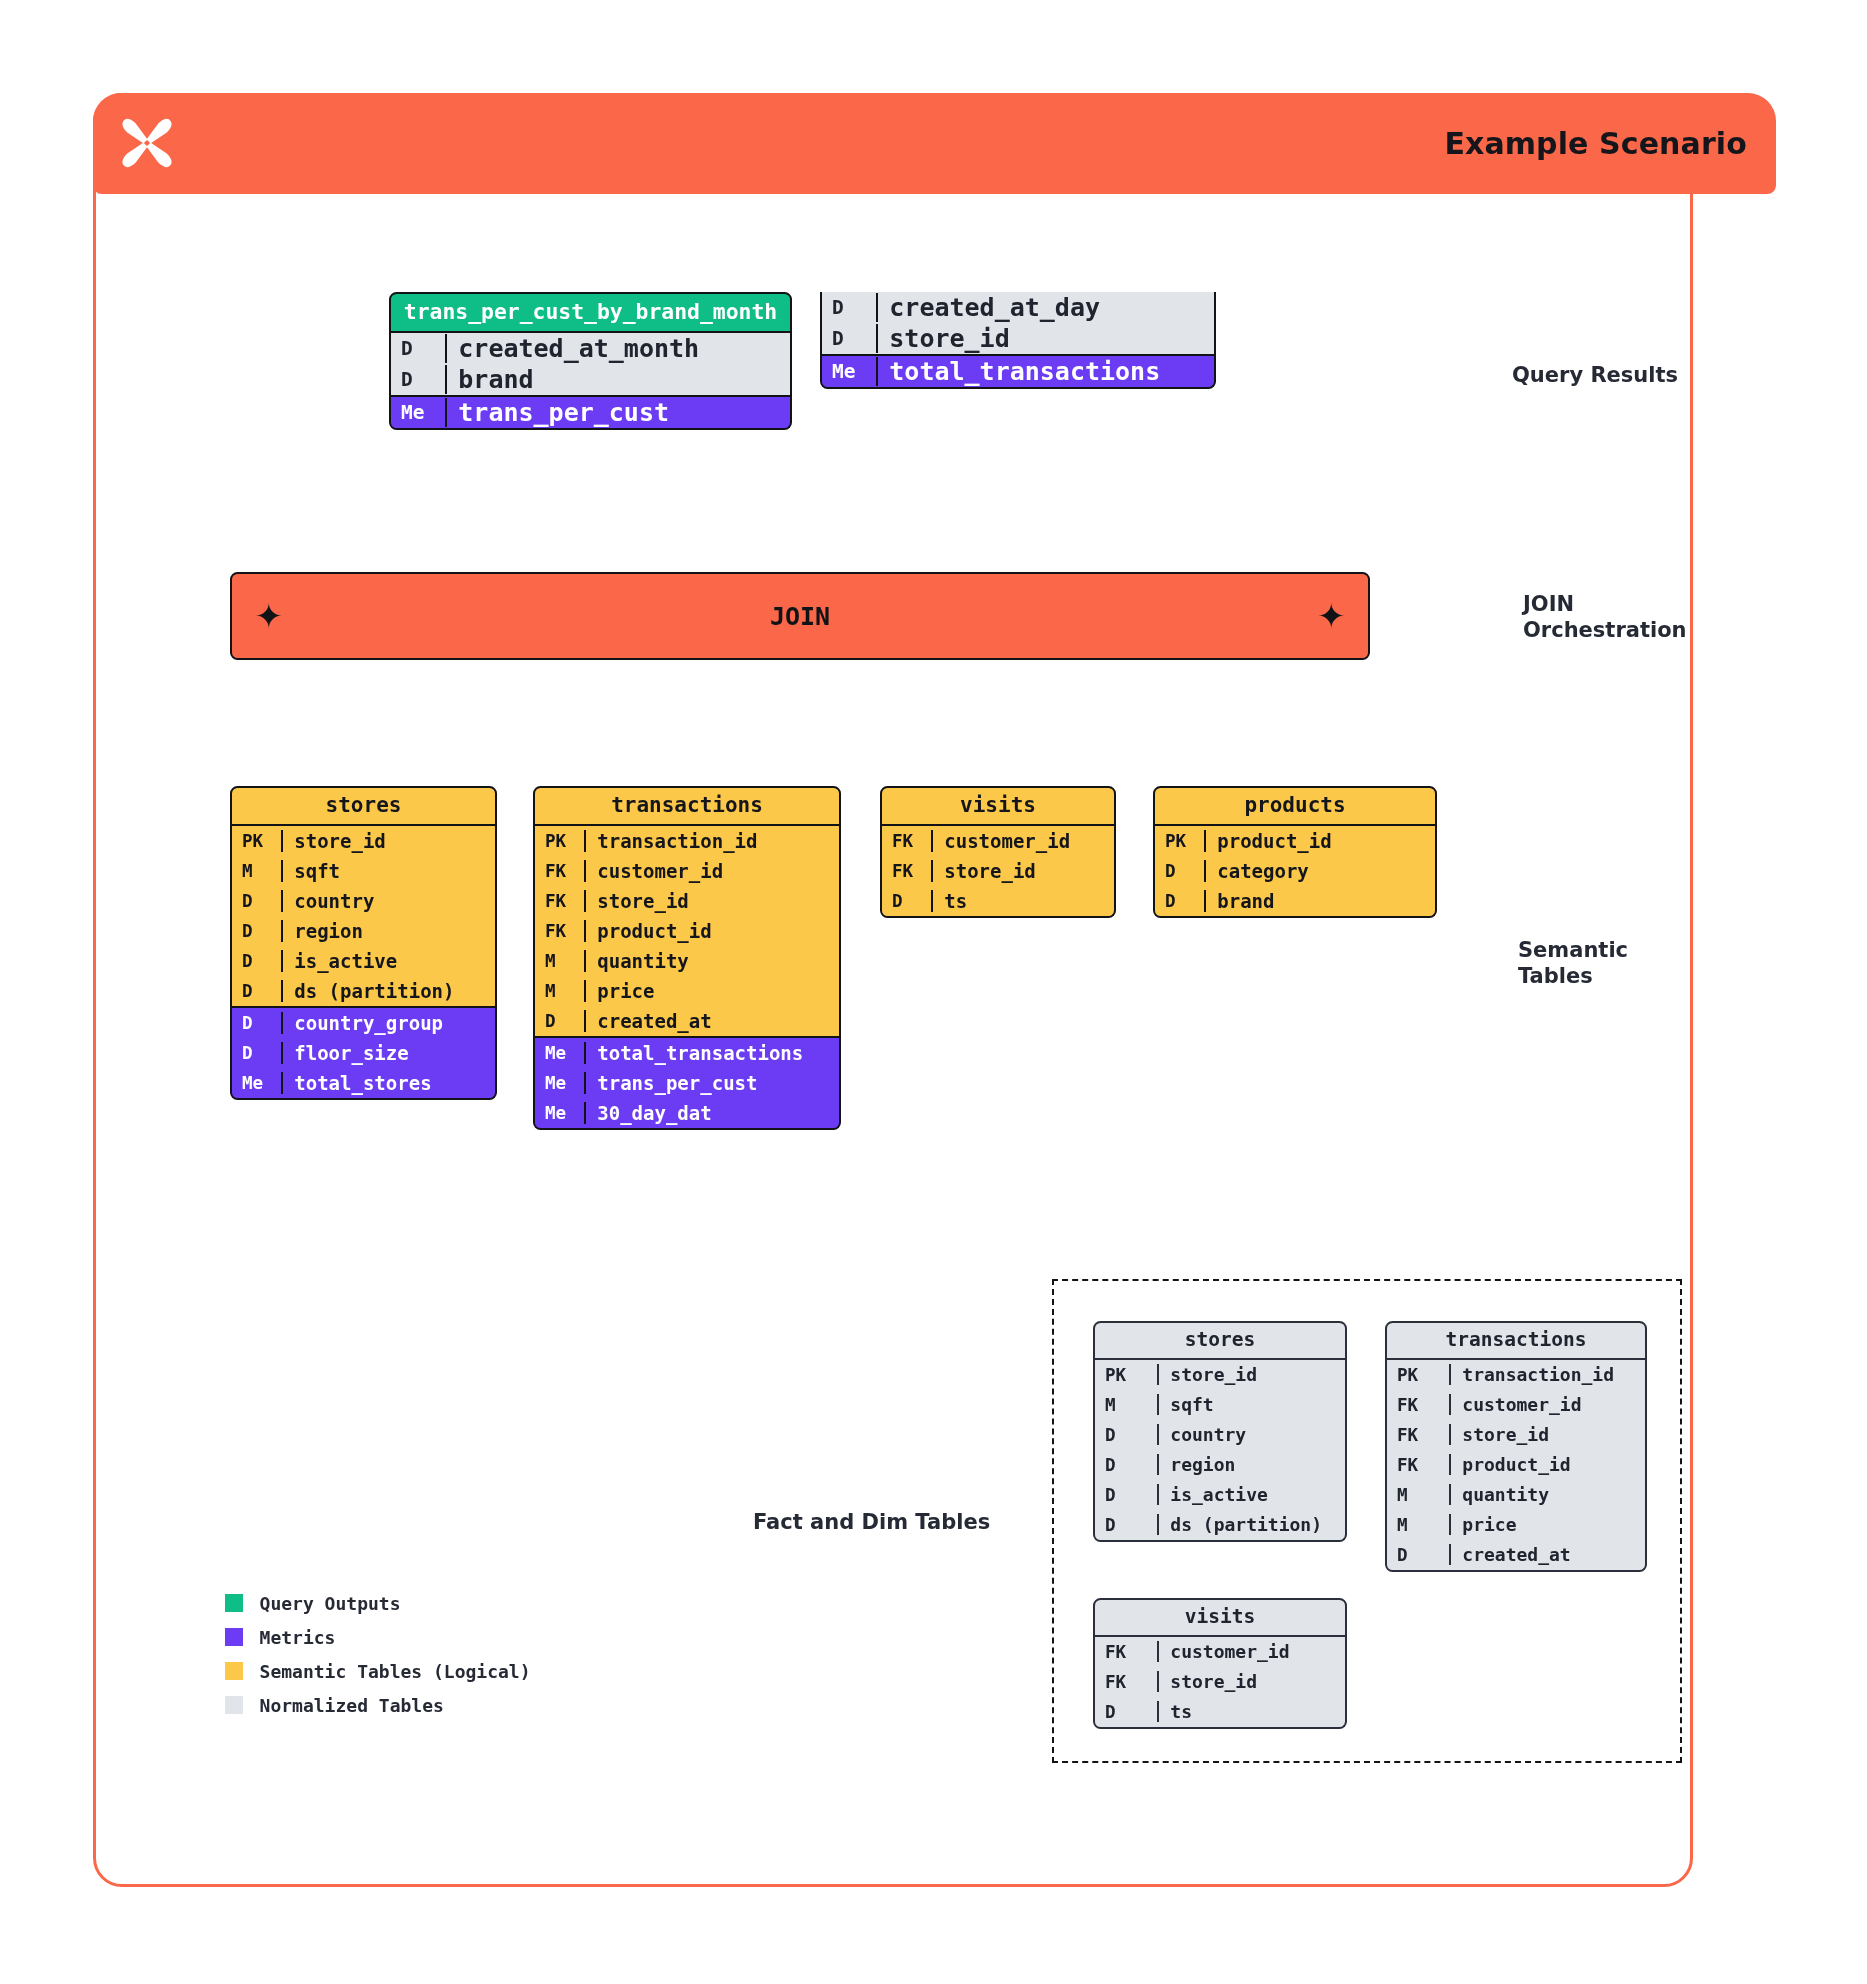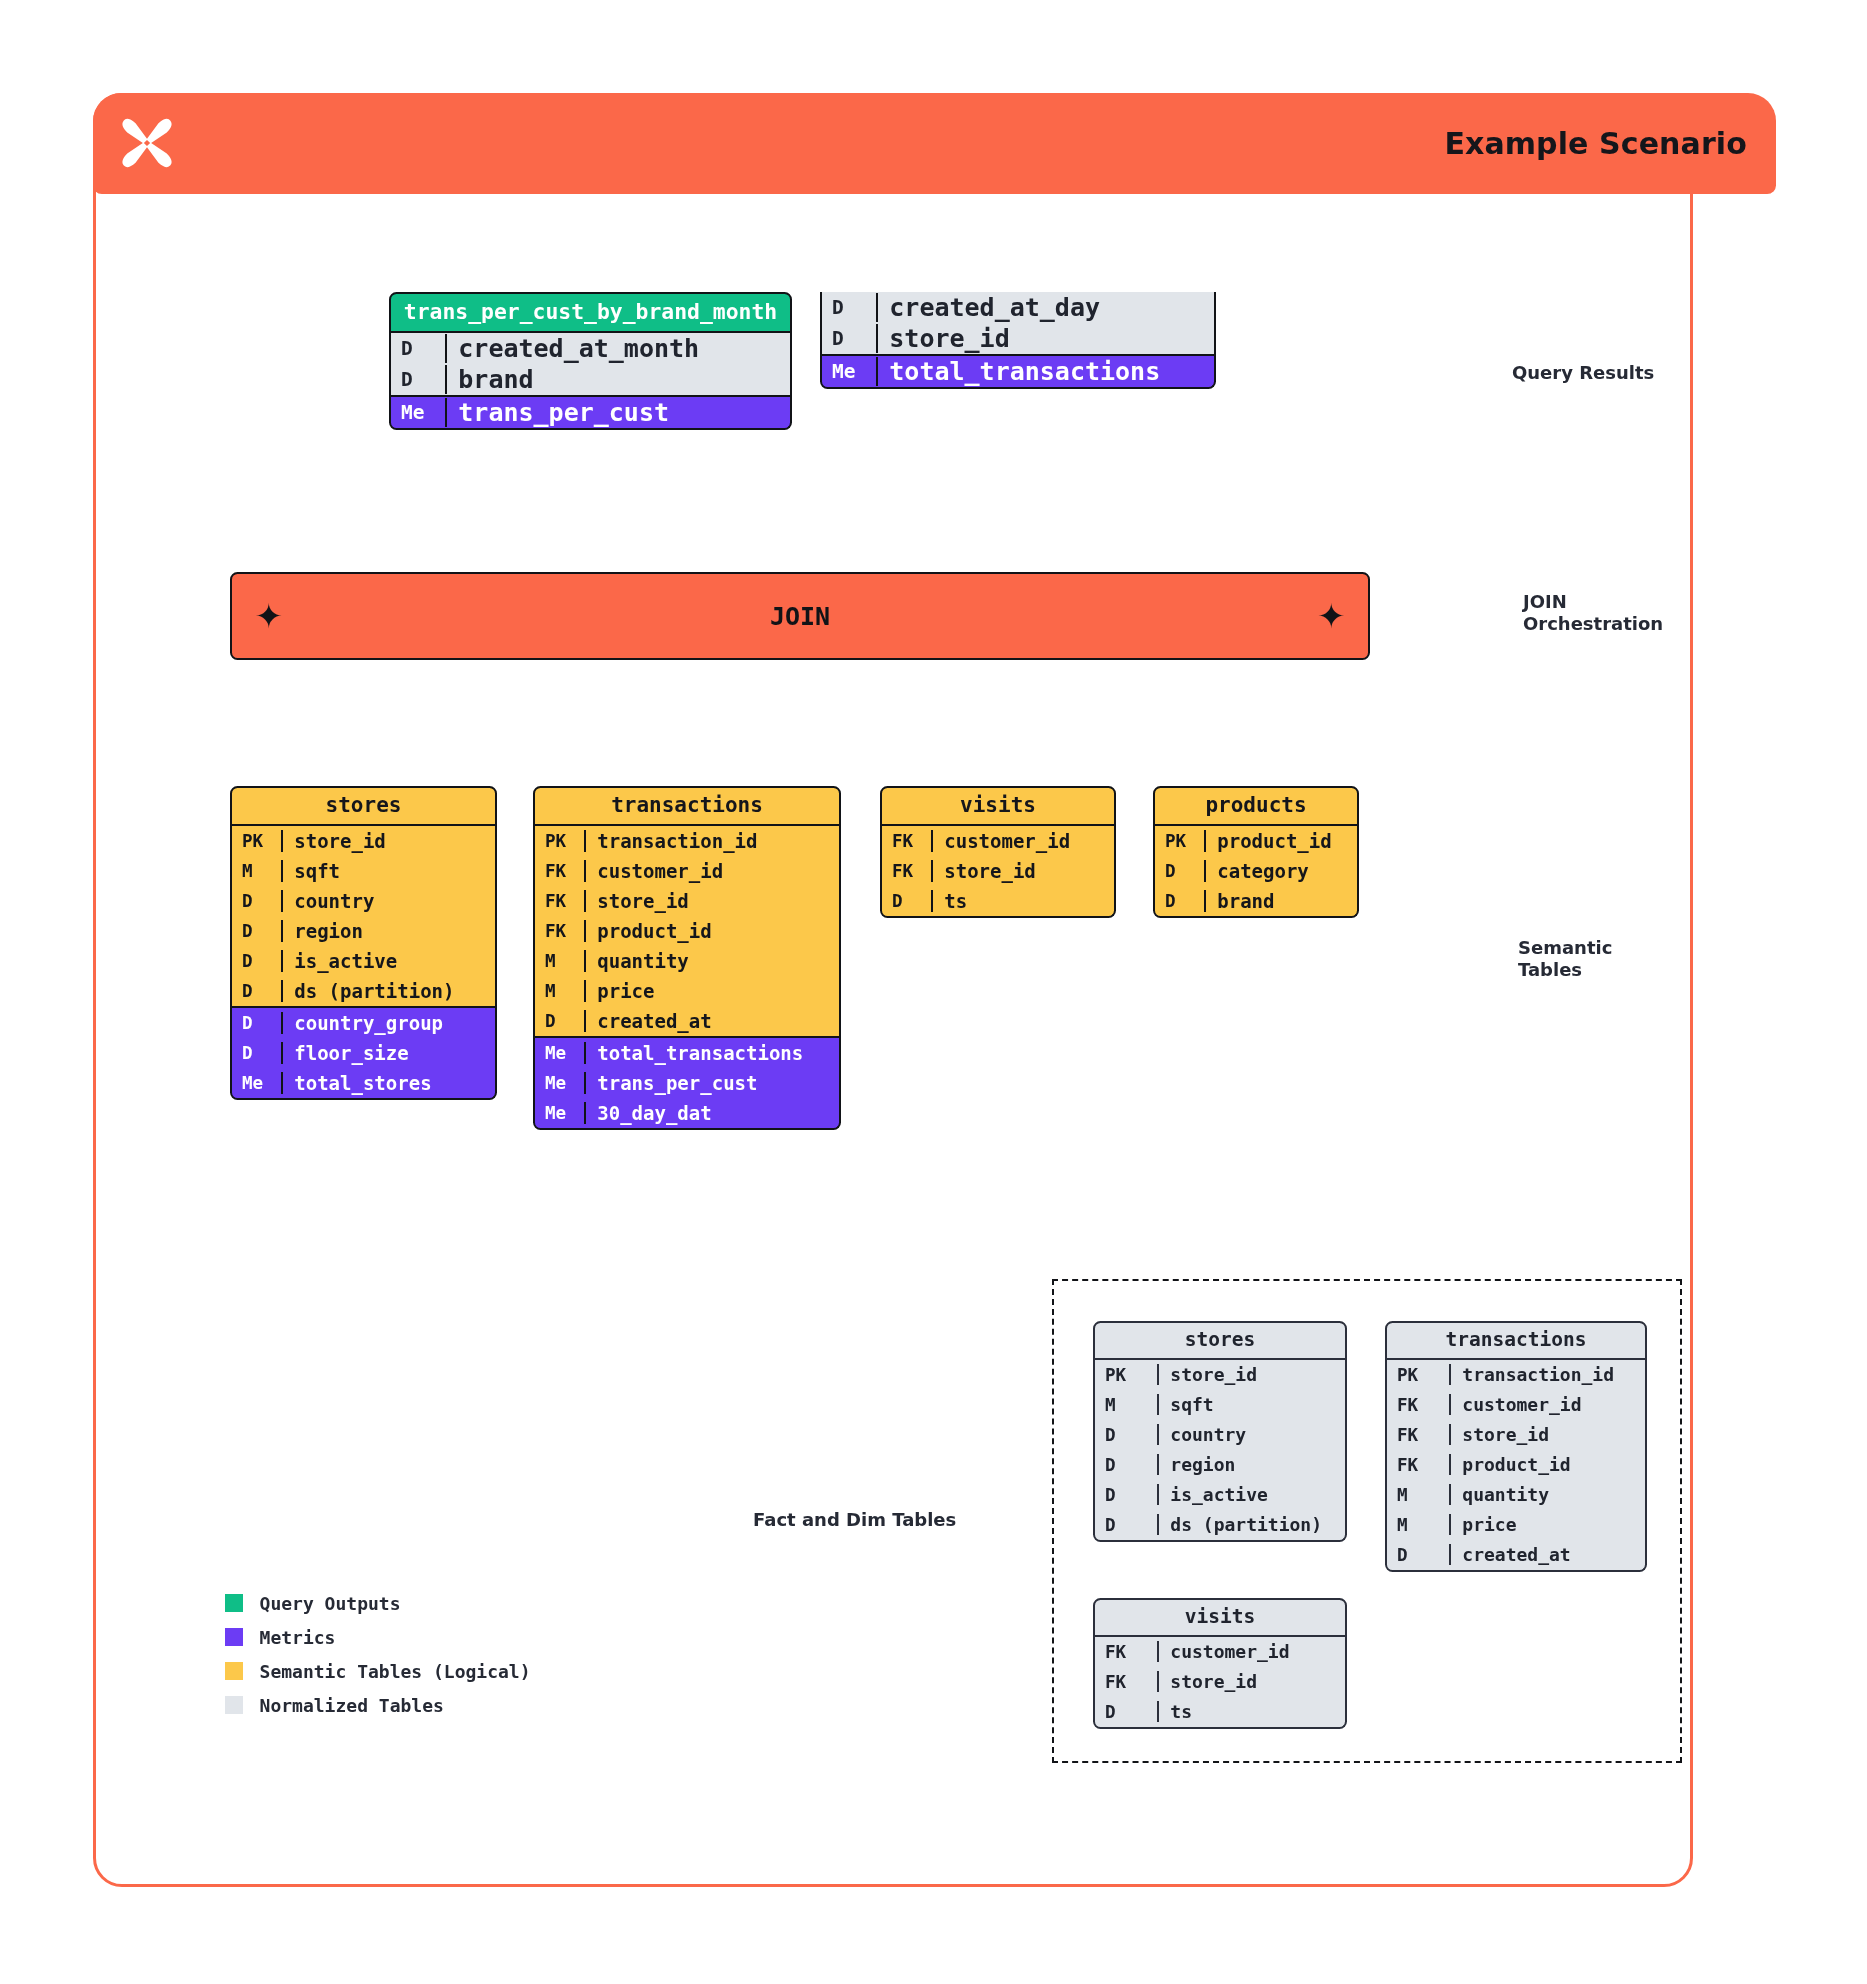--- a/index.html
+++ b/index.html
@@ -99,21 +99,21 @@
 
   
   .stbl .ttitle { font-size: 21px; }
   .stbl .row { height: 30px; font-size: 19px; }
   .stbl .row .k { width: 49px; font-size: 17.6px; }
   .stbl .row .v { font-size: 19px; }
 
   #s_stores { left: 230px; top: 786px; width: 267px; }
   #s_trans  { left: 533px; top: 786px; width: 308px; }
   #s_visits { left: 880px; top: 786px; width: 236px; }
-  #s_prod   { left: 1153px; top: 786px; width: 206px; }
+  #s_prod   { left: 1153px; top: 786px; width: 284px; }
 
   
   .ntbl .ttitle { font-size: 19.5px; border-width: 2.5px; border-color: #2B2F3B; }
   .ntbl .grp { border-color: #2B2F3B; }
   .ntbl .row { height: 30px; }
   .ntbl .row .k { width: 62px; font-size: 17.6px; }
   .ntbl .row .v { font-size: 18px; border-left-color: #2B2F3B; }
 
   .dottedbox {
     position: absolute; left: 1052px; top: 1279px;
@@ -131,21 +131,21 @@
   .legtext {
     font-family: "DejaVu Sans Mono", monospace;
     font-weight: bold; font-size: 18px; color: #262A35;
     white-space: nowrap;
   }
 
   
   .annot {
     position: absolute;
     font-family: "DejaVu Sans", sans-serif;
-    font-weight: bold; font-size: 18px; color: #262A35;
+    font-weight: bold; font-size: 21px; color: #262A35;
     line-height: 1.24;
     white-space: pre-line;
   }
   #a-query { left: 1512px; top: 362px; }
   #a-join  { left: 1523px; top: 591px; }
   #a-sem   { left: 1518px; top: 937px; }
   #a-fact  { left: 753px; top: 1509px; }
 
   svg.overlay { position: absolute; left: 0; top: 0; width: 1868px; height: 1985px; pointer-events: none; }
 </style>

